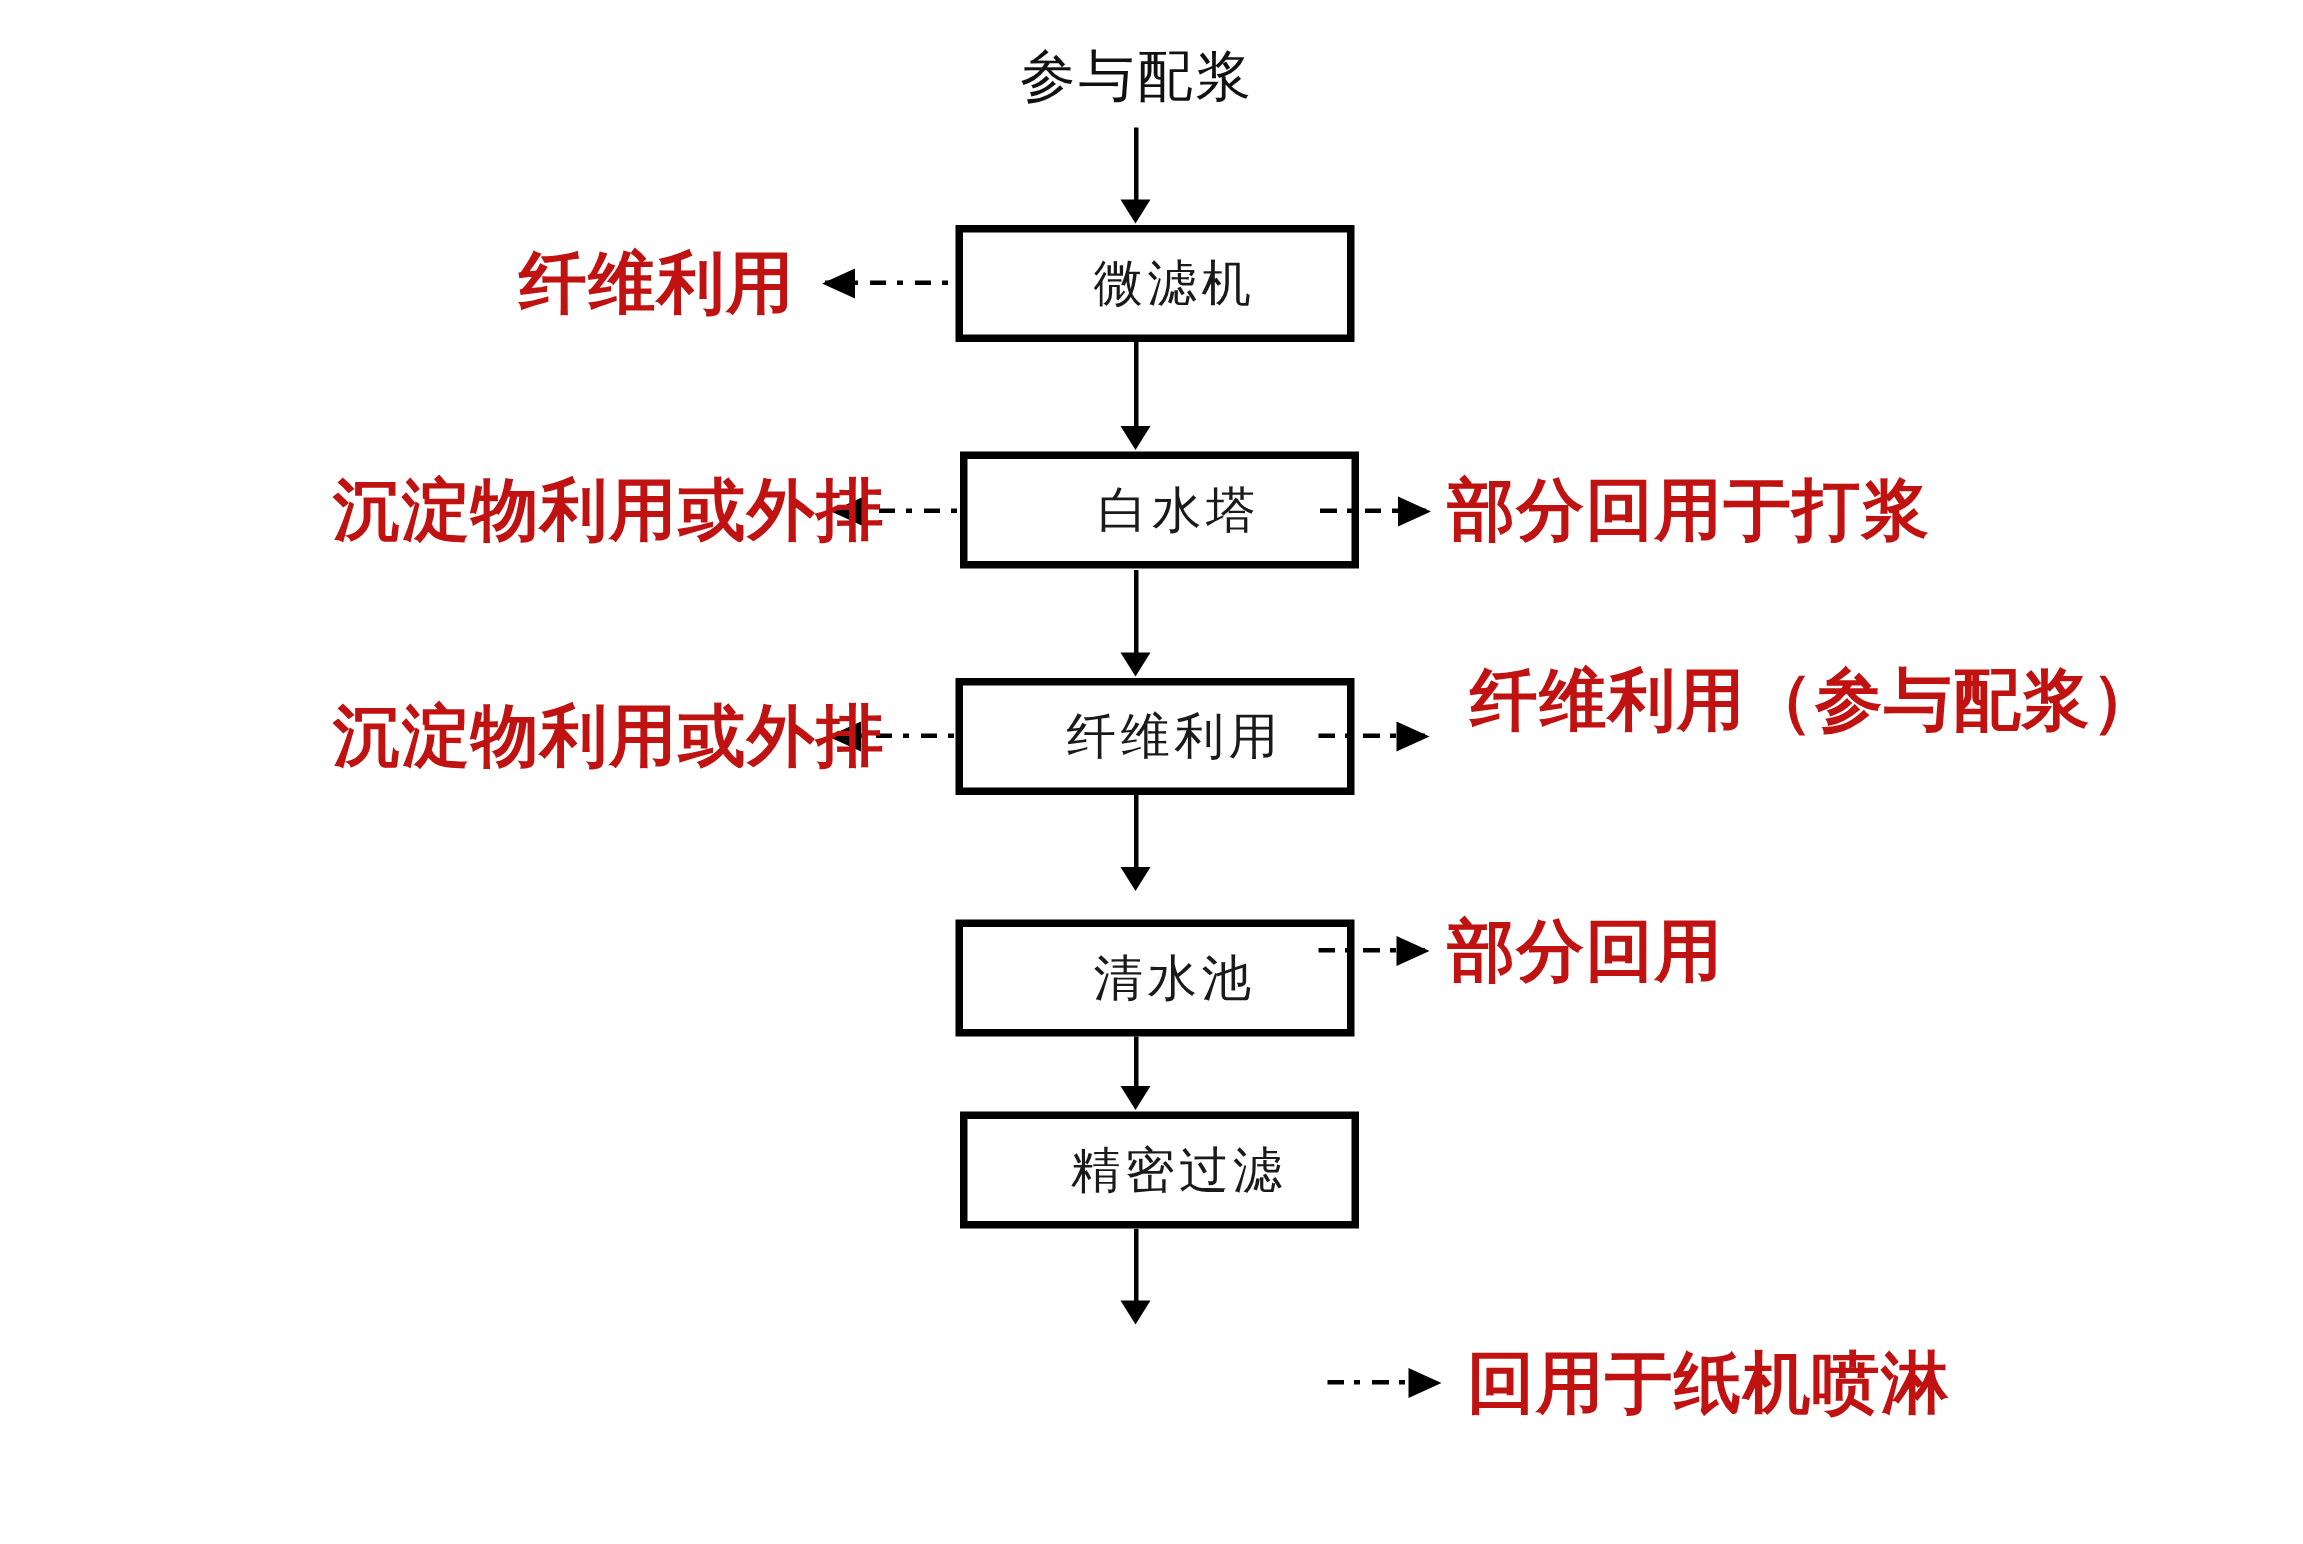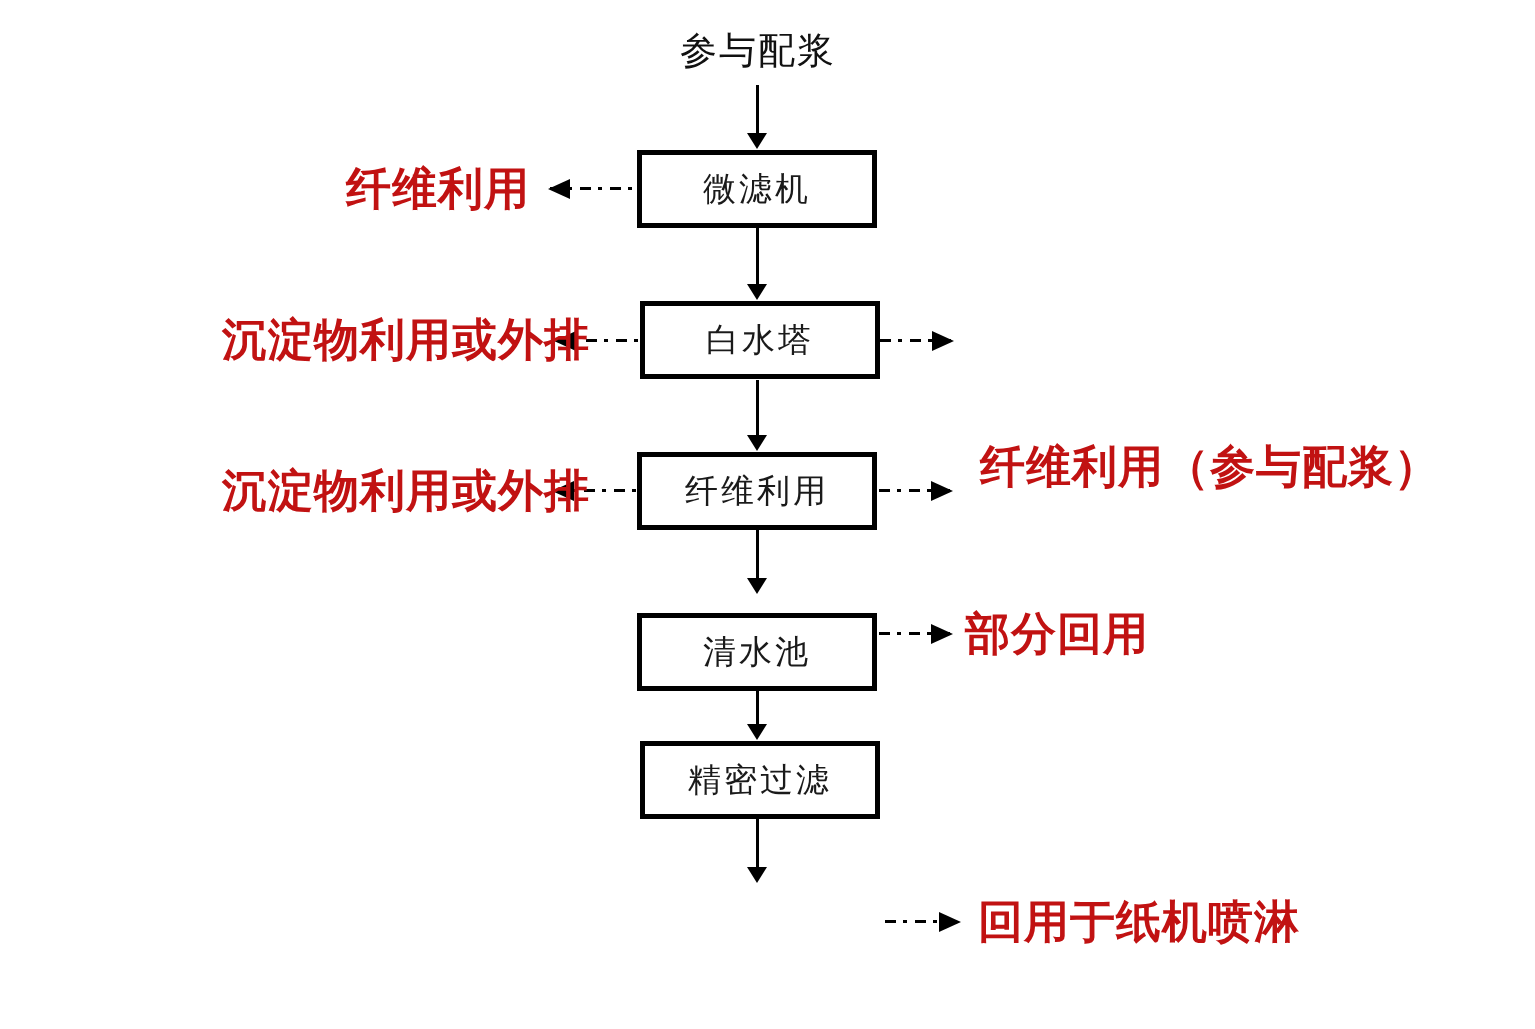--- a/index.html
+++ b/index.html
@@ -13,21 +13,21 @@
   .title{
     position:absolute;left:600px;top:26px;width:316px;
     text-align:center;font-size:37px;color:#111;letter-spacing:2px;
   }
   .box{
     position:absolute;
     width:230px;height:68px;
     border:5px solid #000;
     background:#fff;
     display:flex;align-items:center;justify-content:center;
-    font-size:33px;color:#1a1a1a;letter-spacing:3px;
+    font-size:33px;color:#1a1a1a;letter-spacing:3px;padding-left:26px;
   }
   .varrow{
     position:absolute;left:756px;width:3px;background:#000;
   }
   .varrow::after{
     content:"";position:absolute;left:-9px;bottom:-15px;
     width:0;height:0;
     border-left:10px solid transparent;border-right:10px solid transparent;
     border-top:16px solid #000;
   }
@@ -81,17 +81,18 @@
 
   <div class="harrow right" style="left:880px;top:339px;width:72px"></div>
   <div class="harrow right" style="left:879px;top:489px;width:72px"></div>
   <div class="harrow right" style="left:879px;top:632px;width:72px"></div>
   <div class="harrow right" style="left:885px;top:920px;width:74px"></div>
 
   <div class="side-label lalign" style="left:230px;top:167px;width:300px">纤维利用</div>
   <div class="side-label lalign" style="left:222px;top:318px;width:318px">沉淀物利用或外排</div>
   <div class="side-label lalign" style="left:222px;top:469px;width:318px">沉淀物利用或外排</div>
 
+  <div class="side-label" style="left:965px;top:318px">部分回用于打浆</div>
   <div class="side-label" style="left:980px;top:445px">纤维利用（参与配浆）</div>
   <div class="side-label" style="left:965px;top:612px">部分回用</div>
   <div class="side-label" style="left:978px;top:900px">回用于纸机喷淋</div>
 
 </div>
 
 </body></html>

